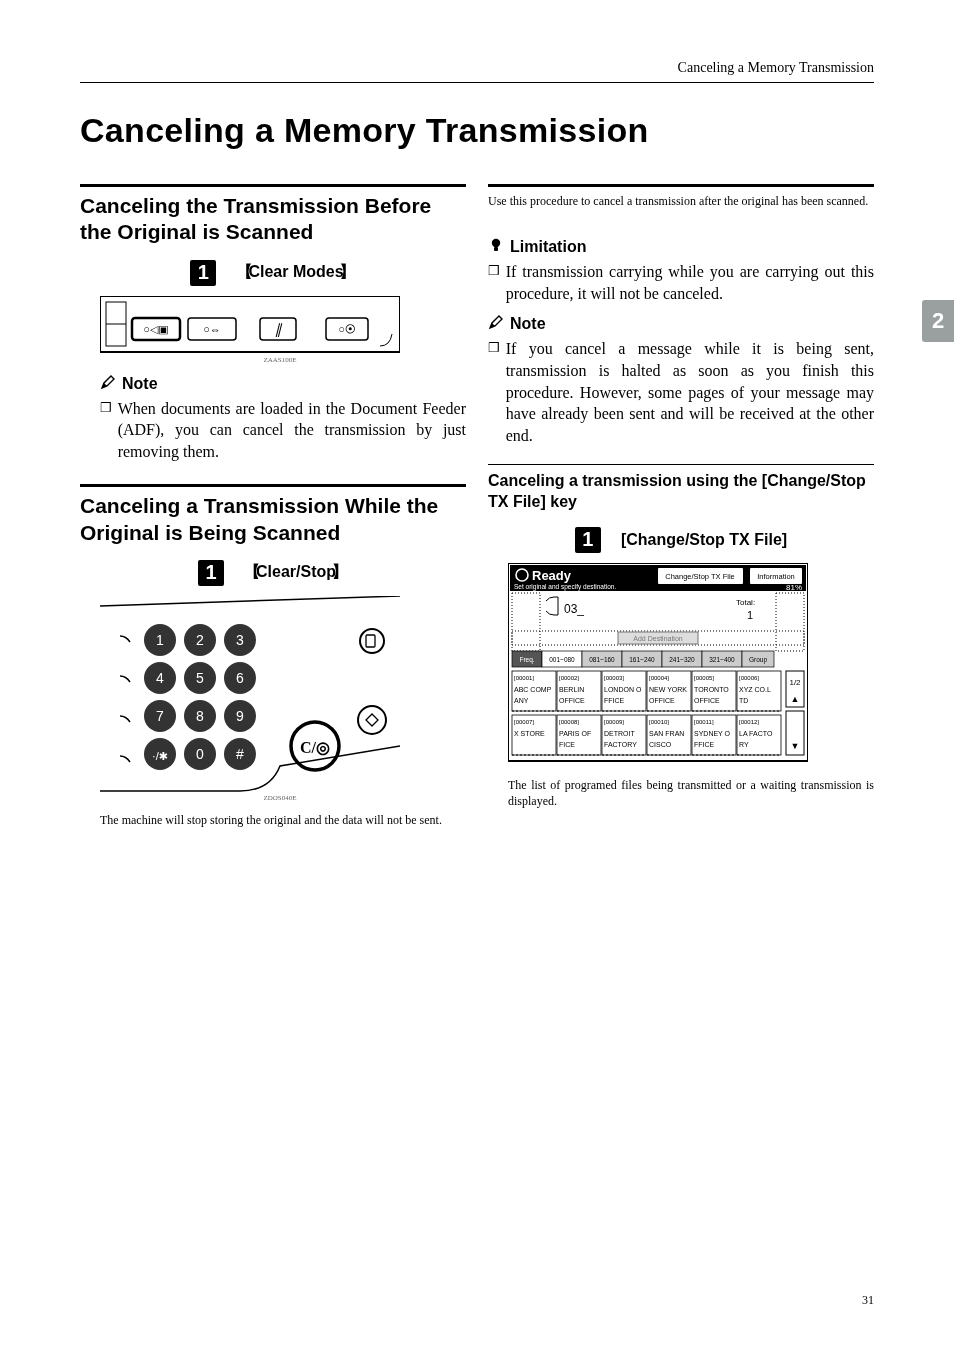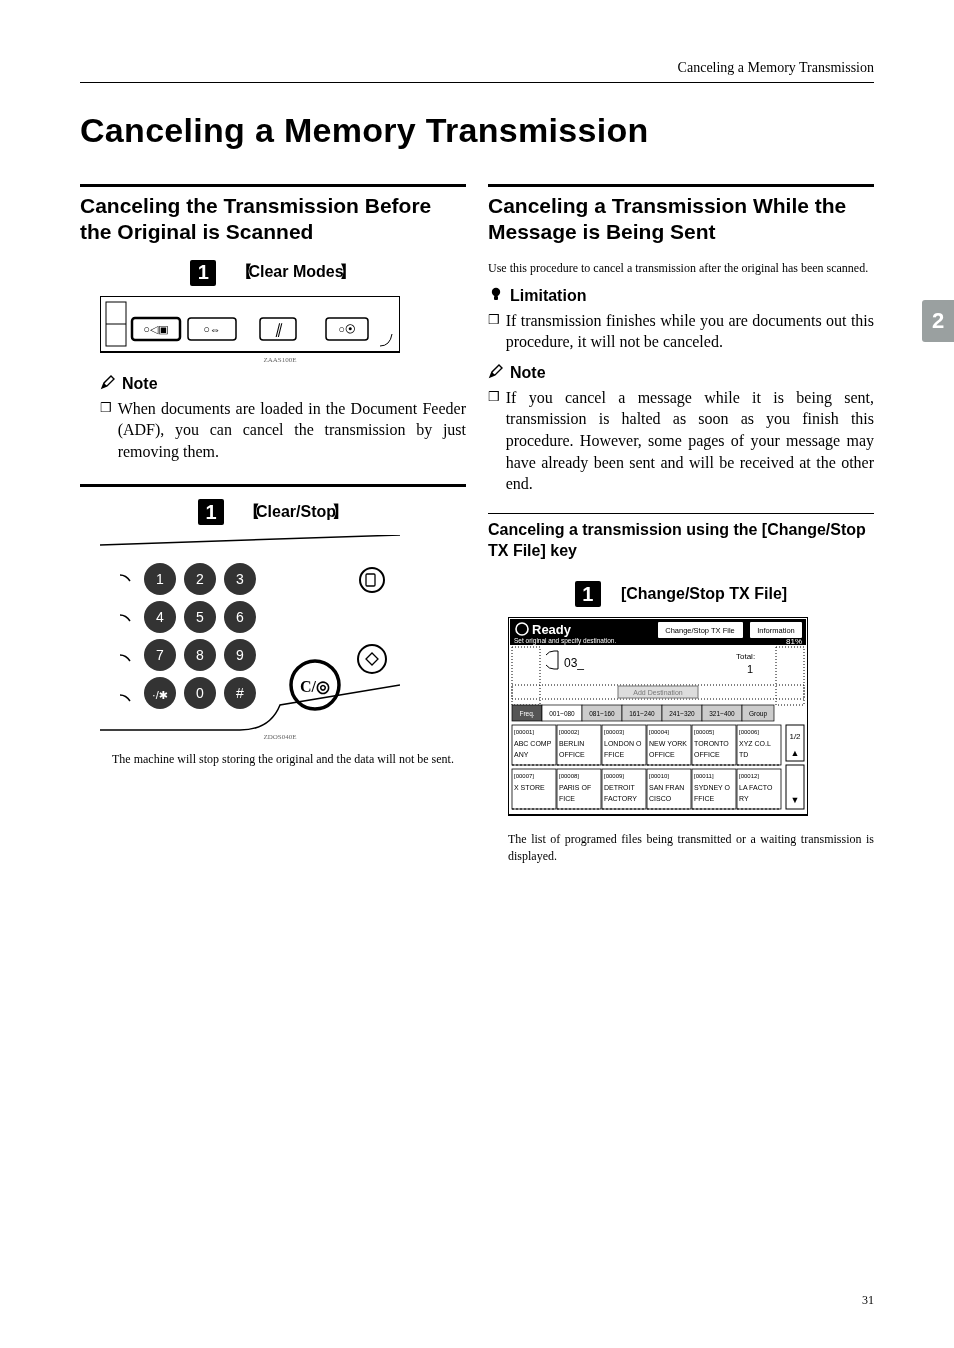--- a/index.html
+++ b/index.html
@@ -67,21 +67,21 @@
   .note-icon svg { width: 16px; height: 16px; }
   .bullet-item {
     display: flex; gap: 6px; font-size: 16px; line-height: 1.35;
     text-align: justify; margin-left: 20px;
   }
   .bullet-sym { font-size: 13px; line-height: 1.6; }
   p.body { font-size: 12px; line-height: 1.35; text-align: justify; }
   .sub-rule { border: none; border-top: 1.5px solid #000; margin: 18px 0 6px 0; }
   h3.subhead {
     font-family: Helvetica, Arial, sans-serif;
-    font-weight: 700; font-size: 16px; line-height: 1.3; margin-bottom: 20px;
+    font-weight: 700; font-size: 16px; line-height: 1.3; margin-bottom: 14px;
   }
   .side-tab {
     position: absolute;
     right: 0; top: 300px;
     width: 32px; height: 42px;
     background: #9aa0a0;
     border-radius: 3px 0 0 3px;
     display: flex; align-items: center; justify-content: center;
     color: #fff; font-family: Helvetica, Arial, sans-serif;
     font-weight: 700; font-size: 22px;
@@ -138,20 +138,21 @@
           </svg>
       </span>
       <span>Note</span>
     </div>
     <div class="bullet-item">
       <span class="bullet-sym">❒</span>
       <span>When documents are loaded in the Document Feeder (ADF), you can cancel the transmission by just removing them.</span>
     </div>
 
     <hr class="sec-rule" style="margin-top:22px">
+    <h2 class="section">Canceling a Transmission While the Original is Being Scanned</h2>
 
 
     <div class="step-row centered" style="margin-top:12px">
       <span class="step-num">1</span>
       <span class="step-label bracket-l bracket-r">Clear/Stop</span>
     </div>
 
     <div class="device-panel">
       <svg class="keypad-svg" viewBox="0 0 300 200">
         <path d="M0 10 L300 0" stroke="#000" stroke-width="1.5"></path>
@@ -199,43 +200,42 @@
             <text x="60" y="170" fill="#fff" font-size="11">·/✱</text>
           <circle cx="100" cy="164" r="16" fill="#333"></circle>
             <text x="100" y="169" fill="#fff">0</text>
           <circle cx="140" cy="164" r="16" fill="#333"></circle>
             <text x="140" y="169" fill="#fff">#</text>
         </g>
       </svg>
       <div class="code-label" style="margin-top:-210px">ZDOS040E</div>
     </div>
 
-    <p class="body" style="margin-left:32px">The machine will stop storing the original and the data will not be sent.</p>
+    <p class="body" style="margin-left:20px">The machine will stop storing the original and the data will not be sent.</p>
 
   </div>
 
   <div class="col">
 
     <hr class="sec-rule">
-    <h2 class="section">Canceling a Transmission While the Message is Being Sent</h2>
 
     <p class="body">Use this procedure to cancel a transmission after the original has been scanned.</p>
 
-    <div class="note-head" style="margin-top:10px">
+    <div class="note-head" style="margin-top:28px">
       <span class="note-icon">
         <svg viewBox="0 0 16 16">
             <circle cx="8" cy="6" r="4.2" fill="#000"></circle>
             <rect x="6" y="10" width="4" height="4" rx="1" fill="#000"></rect>
           </svg>
       </span>
       <span>Limitation</span>
     </div>
     <div class="bullet-item" style="margin-left:0">
       <span class="bullet-sym">❒</span>
-      <span>If transmission finishes while you are documents out this procedure, it will not be canceled.</span>
+      <span>If transmission carrying while you are carrying out this procedure, it will not be canceled.</span>
     </div>
 
     <div class="note-head" style="margin-top:10px">
       <span class="note-icon">
         <svg viewBox="0 0 16 16">
             <path d="M2 14 L4 9 L11 2 L14 5 L7 12 Z" fill="none" stroke="#000" stroke-width="1.4"></path>
             <path d="M2 14 L4 9 L7 12 Z" fill="#000"></path>
           </svg>
       </span>
       <span>Note</span>

